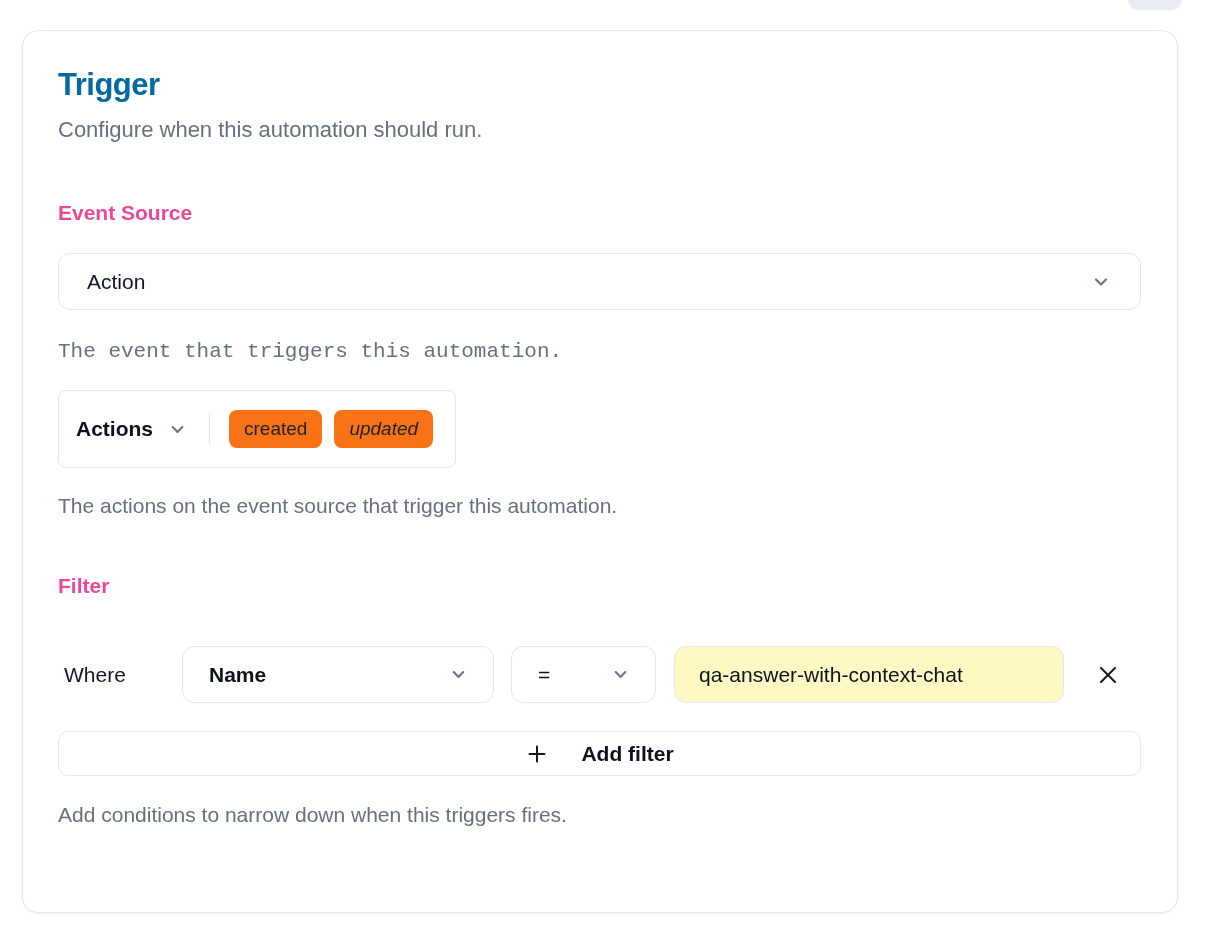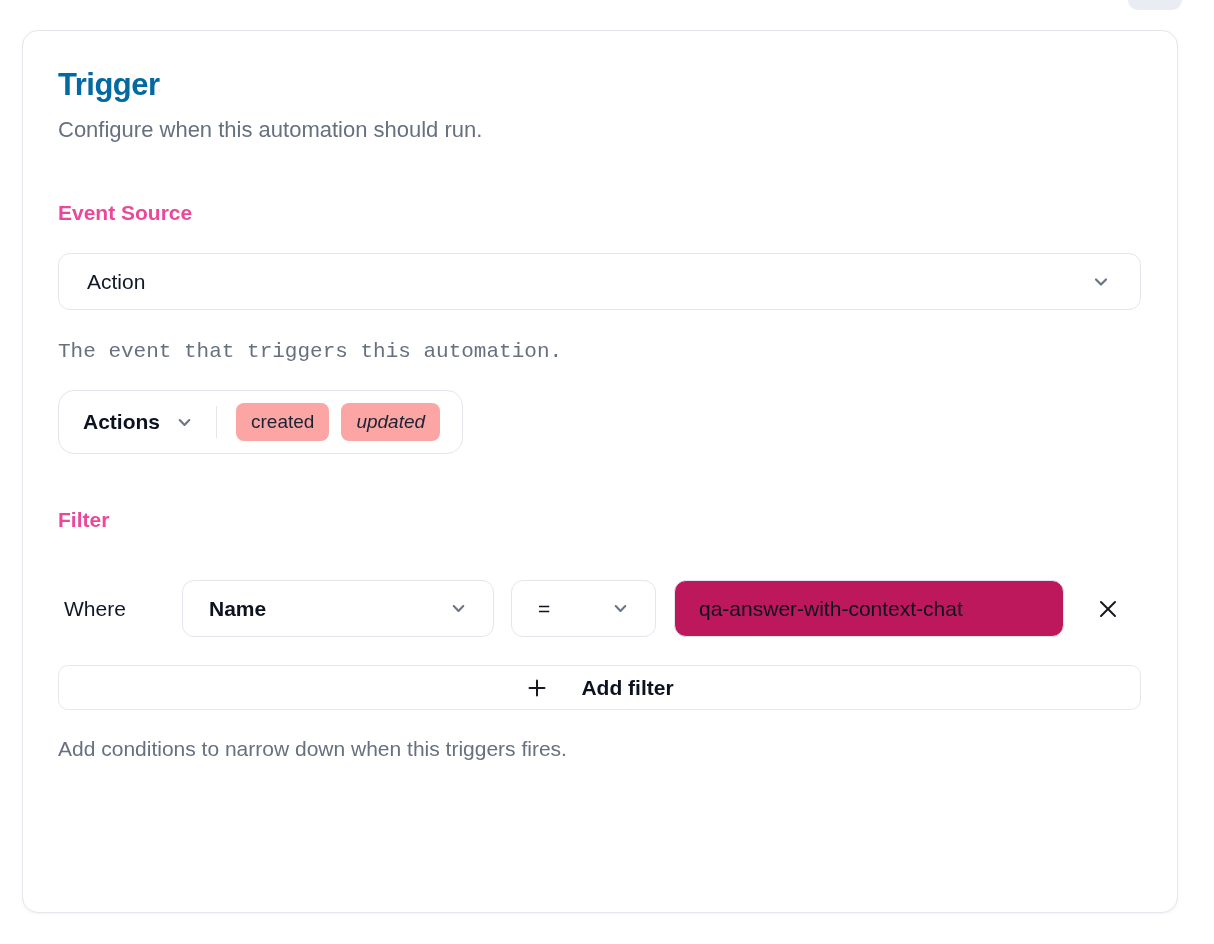--- a/index.html
+++ b/index.html
@@ -69,25 +69,25 @@
     color: #101828;
     cursor: pointer;
   }
   .mt28 { margin-top: 28px; font-family: Liberation Mono, monospace; }
   .mt24 { margin-top: 24px; }
   .mt25 { margin-top: 25px; }
   .action-group {
     margin-top: 24px;
     display: inline-flex;
     align-items: center;
-    height: 64px;
-    border: 1px solid #e3e6ec;
-    border-radius: 16px;
-    background: #fff;
-    padding: 0 22px 0 24px;
+    height: 78px;
+    border: 1px solid #e3e6ec;
+    border-radius: 8px;
+    background: #fff;
+    padding: 0 22px 0 17px;
   }
   .action-trigger {
     display: inline-flex;
     align-items: center;
     gap: 14px;
     font-size: 21px;
     font-weight: 600;
     color: #0d1220;
     cursor: pointer;
     background: none; border: none;
@@ -96,21 +96,21 @@
   .v-divider {
     width: 1px; height: 32px;
     background: #e4e7ec;
     margin: 0 19px 0 21px;
   }
   .badge {
     display: inline-flex;
     align-items: center;
     height: 38px;
     padding: 0 15px;
-    background: #fca5a5;
+    background: #f97316;
     border-radius: 8px;
     font-size: 19px;
     color: #1b2332;
   }
   .badge + .badge { margin-left: 12px; font-style: italic; }
   .filter-row {
     margin-top: 46px;
     display: flex;
     align-items: center;
   }
@@ -139,21 +139,21 @@
   .value-input {
     width: 390px;
     margin-left: 18px;
     height: 57px;
     border: 1px solid #e3e6ec;
     border-radius: 12px;
     padding: 0 24px;
     font-size: 21px;
     color: #0d1220;
     font-family: inherit;
-    background: #be185d;
+    background: #fef9c3;
     outline: none;
   }
   .remove-btn {
     margin-left: 26px;
     width: 36px; height: 36px;
     display: flex; align-items: center; justify-content: center;
     background: none; border: none;
     cursor: pointer;
     border-radius: 8px;
   }
@@ -201,20 +201,21 @@
     <button class="action-trigger">
       <span>Actions</span>
       <svg class="chev" width="21" height="21" viewBox="0 0 22 22" fill="none">
         <polyline points="6,8.5 11,13.5 16,8.5" stroke="#697586" stroke-width="2.2" stroke-linecap="round" stroke-linejoin="round"></polyline>
       </svg>
     </button>
     <span class="v-divider"></span>
     <span class="badge">created</span>
     <span class="badge">updated</span>
   </div>
+  <div class="help-text mt24">The actions on the event source that trigger this automation.</div>
 
   
   <div class="section-label">Filter</div>
 
   <div class="filter-row">
     <span class="where-label">Where</span>
 
     <div class="select-box field-select">
       <span>Name</span>
       <svg class="chev" width="21" height="21" viewBox="0 0 22 22" fill="none">

